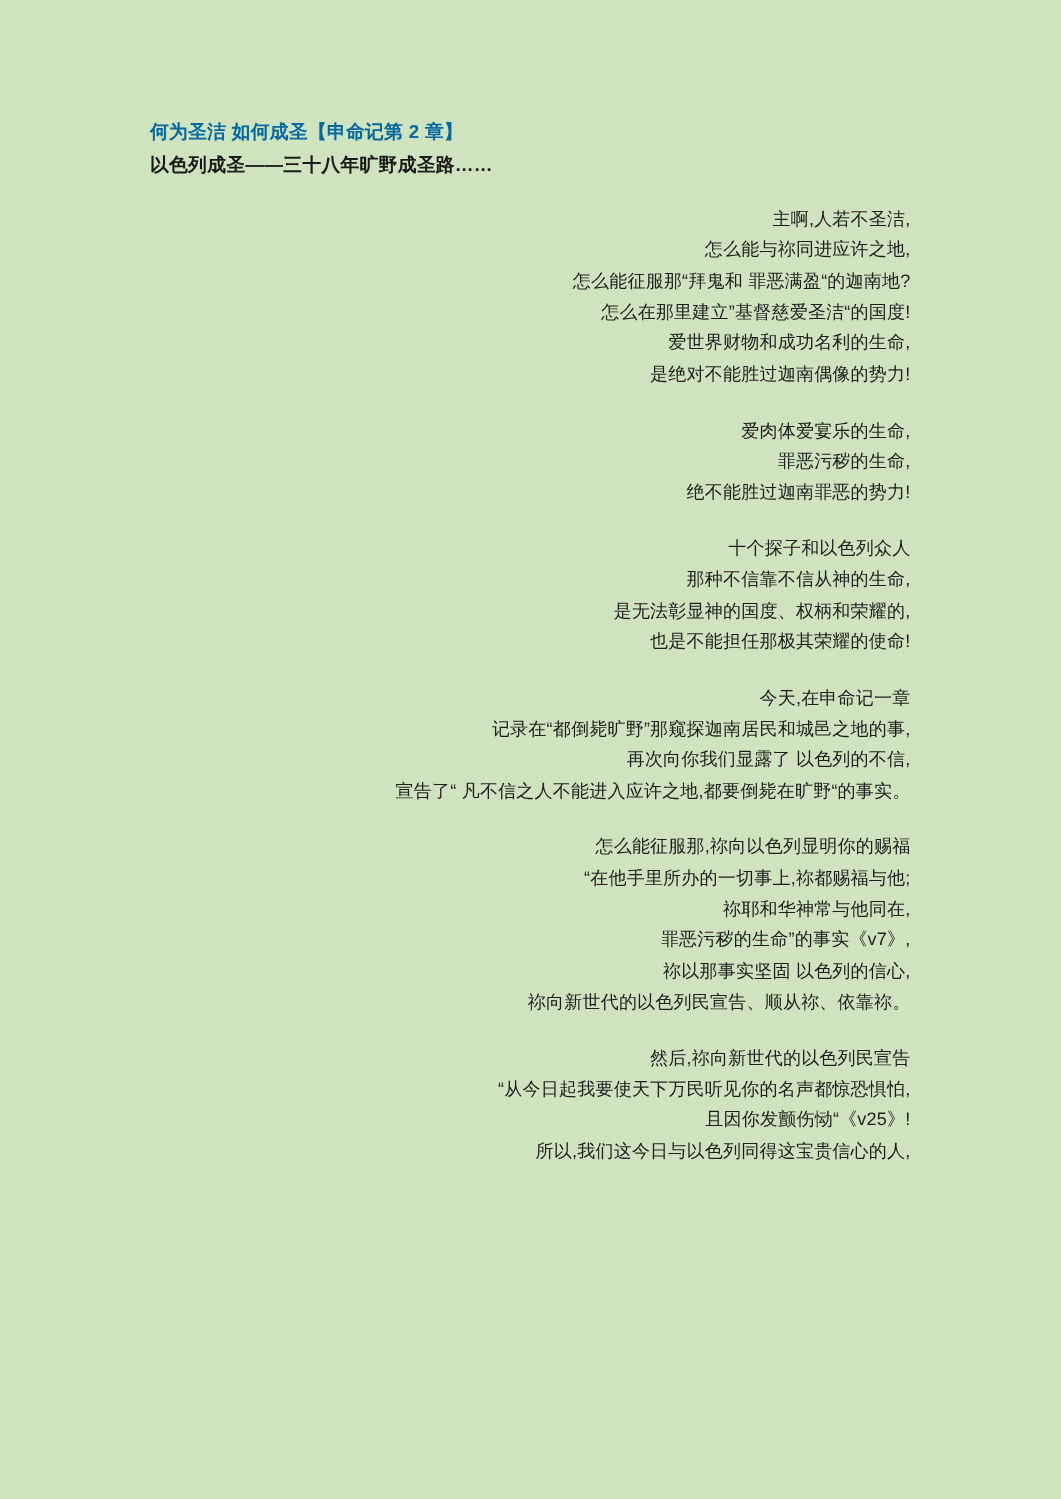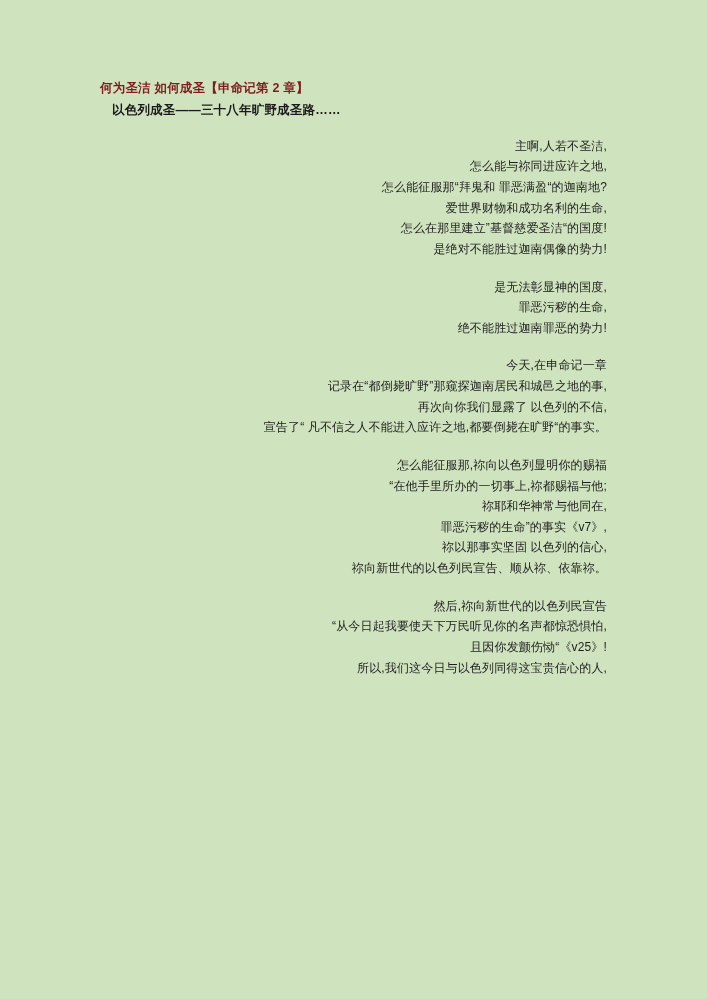--- a/index.html
+++ b/index.html
@@ -16,32 +16,31 @@
   .page {
     position: relative;
     width: 707px;
     height: 999px;
     box-sizing: border-box;
     padding: 78px 100px 0 100px;
   }
   .doc-title {
     font-size: 12.5px;
     font-weight: bold;
-    color: #7f1d1d;
+    color: #0369a1;
     line-height: 1.75;
     letter-spacing: 0.2px;
   }
   .doc-subtitle {
     font-size: 12.5px;
     font-weight: bold;
     color: #1a1a1a;
     line-height: 1.75;
     letter-spacing: 0.2px;
     margin-bottom: 14px;
-    margin-left: 12px;
   }
   .stanza {
     margin: 0 0 17px 0;
   }
   .line {
     font-size: 12px;
     color: #1d1d1d;
     line-height: 1.72;
     letter-spacing: 0.15px;
     white-space: pre-wrap;
@@ -55,31 +54,37 @@
 <body>
 
 <div class="page">
   <div class="doc-title">何为圣洁 如何成圣【申命记第 2 章】</div>
   <div class="doc-subtitle">以色列成圣——三十八年旷野成圣路……</div>
 
   <div class="stanza">
     <div class="line">主啊,人若不圣洁,</div>
     <div class="line">怎么能与祢同进应许之地,</div>
     <div class="line">怎么能征服那“拜鬼和 罪恶满盈“的迦南地?</div>
+    <div class="line">怎么在那里建立”基督慈爱圣洁“的国度!</div>
     <div class="line">爱世界财物和成功名利的生命,</div>
-    <div class="line">怎么在那里建立”基督慈爱圣洁“的国度!</div>
     <div class="line">是绝对不能胜过迦南偶像的势力!</div>
   </div>
 
   <div class="stanza">
-    <div class="line">是无法彰显神的国度,</div>
+    <div class="line">爱肉体爱宴乐的生命,</div>
     <div class="line">罪恶污秽的生命,</div>
     <div class="line">绝不能胜过迦南罪恶的势力!</div>
   </div>
 
+  <div class="stanza">
+    <div class="line">十个探子和以色列众人</div>
+    <div class="line">那种不信靠不信从神的生命,</div>
+    <div class="line">是无法彰显神的国度、权柄和荣耀的,</div>
+    <div class="line">也是不能担任那极其荣耀的使命!</div>
+  </div>
 
   <div class="stanza">
     <div class="line">今天,在申命记一章</div>
     <div class="line">记录在“都倒毙旷野”那窥探迦南居民和城邑之地的事,</div>
     <div class="line">再次向你我们显露了 以色列的不信,</div>
     <div class="line">宣告了“ 凡不信之人不能进入应许之地,都要倒毙在旷野“的事实。</div>
   </div>
 
 
   <div class="stanza">

